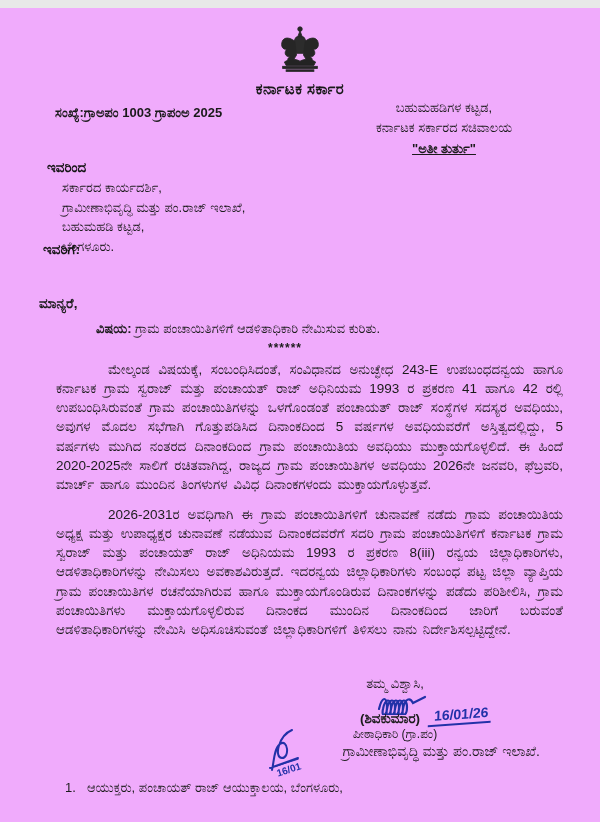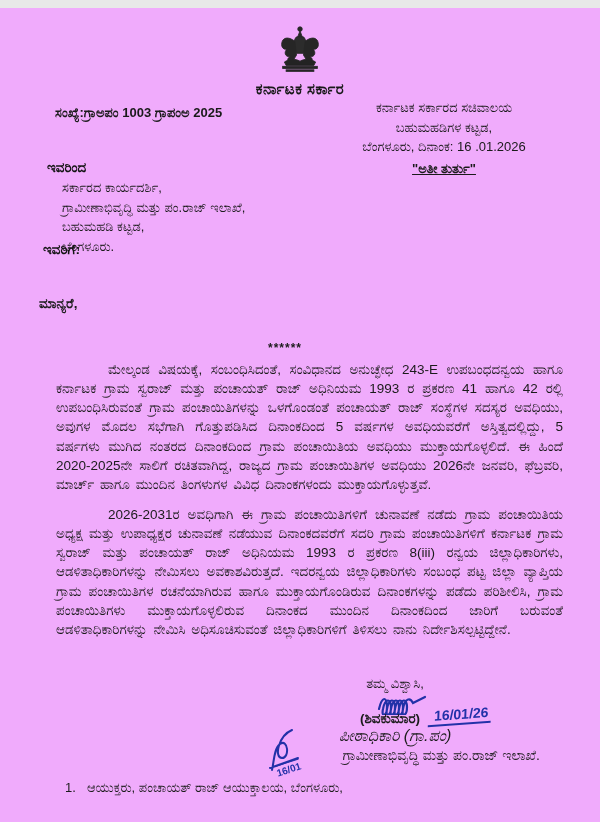--- a/index.html
+++ b/index.html
@@ -48,21 +48,21 @@
     text-align:justify; text-indent:52px;
     color:#1b1b1b;
     word-spacing:2px;
   }
   .para-1 { top:352px; }
   .para-2 { top:497px; }
   .sig-block { position:absolute; top:668px; left:300px; width:240px; text-align:center; font-size:13px; }
   .sig-closing { padding-right:50px; }
   .sig-scribble { display:block; margin:1px auto 0 auto; }
   .sig-name { font-weight:bold; font-size:13.5px; margin-top:-4px; padding-right:60px; }
-  .sig-desig1 { font-size:16px; margin-top:0px; padding-right:50px;font-style:italic; }
+  .sig-desig1 { font-size:12px; margin-top:0px; padding-right:50px; }
   .sig-desig2 { font-size:14px; margin-top:2px; white-space:nowrap; margin-left:-18px; text-align:right; }
   .pen { color:#2231a8; }
   .hand-date-1 {
     position:absolute; top:30px; left:128px;
     font-size:14px; font-weight:bold;
     transform:rotate(-4deg) skewX(-6deg);
     border-bottom:2px solid #2231a8;
     padding:0 2px 1px 6px;
     white-space:nowrap;
   }
@@ -95,42 +95,45 @@
         <rect x="14" y="53" width="32" height="1.8"></rect>
       </g>
     </svg>
   </div>
 
   <div class="govt-title">ಕರ್ನಾಟಕ ಸರ್ಕಾರ</div>
 
   <div class="ref-no">ಸಂಖ್ಯೆ:ಗ್ರಾಅಪಂ 1003 ಗ್ರಾಪಂಅ 2025</div>
 
   <div class="office-block">
+    <div>ಬಹುಮಹಡಿಗಳ ಕಟ್ಟಡ,</div>
     <div>ಕರ್ನಾಟಕ ಸರ್ಕಾರದ ಸಚಿವಾಲಯ</div>
-    <div>ಬಹುಮಹಡಿಗಳ ಕಟ್ಟಡ,</div>
-    <div>ಬೆಂಗಳೂರು, ದಿನಾಂಕ: 16 .01.2026</div>
     <div><span class="urgency">"ಅತೀ ತುರ್ತು"</span></div>
   </div>
 
   <div class="from-block">
     <div class="block-heading">ಇವರಿಂದ</div>
     <div class="addr-lines">
       <div>ಸರ್ಕಾರದ ಕಾರ್ಯದರ್ಶಿ,</div>
       <div>ಗ್ರಾಮೀಣಾಭಿವೃದ್ಧಿ ಮತ್ತು ಪಂ.ರಾಜ್ ಇಲಾಖೆ,</div>
       <div>ಬಹುಮಹಡಿ ಕಟ್ಟಡ,</div>
       <div>ಬೆಂಗಳೂರು.</div>
     </div>
   </div>
 
   <div class="to-block">
     <div class="block-heading">ಇವರಿಗೆ:</div>
   </div>
 
   <div class="salutation">ಮಾನ್ಯರೆ,</div>
 
+  <div class="subject-line">
+    <span class="subj-label">ವಿಷಯ:</span>
+    <span>ಗ್ರಾಮ ಪಂಚಾಯಿತಿಗಳಿಗೆ ಆಡಳಿತಾಧಿಕಾರಿ ನೇಮಿಸುವ ಕುರಿತು.</span>
+  </div>
 
   <div class="stars">******</div>
 
   <div class="body-para para-1">ಮೇಲ್ಕಂಡ ವಿಷಯಕ್ಕೆ, ಸಂಬಂಧಿಸಿದಂತೆ, ಸಂವಿಧಾನದ ಅನುಚ್ಛೇಧ 243-E ಉಪಬಂಧದನ್ವಯ ಹಾಗೂ ಕರ್ನಾಟಕ ಗ್ರಾಮ ಸ್ವರಾಜ್ ಮತ್ತು ಪಂಚಾಯತ್ ರಾಜ್ ಅಧಿನಿಯಮ 1993 ರ ಪ್ರಕರಣ 41 ಹಾಗೂ 42 ರಲ್ಲಿ ಉಪಬಂಧಿಸಿರುವಂತೆ ಗ್ರಾಮ ಪಂಚಾಯಿತಿಗಳನ್ನು ಒಳಗೊಂಡಂತೆ ಪಂಚಾಯತ್ ರಾಜ್ ಸಂಸ್ಥೆಗಳ ಸದಸ್ಯರ ಅವಧಿಯು, ಅವುಗಳ ಮೊದಲ ಸಭೆಗಾಗಿ ಗೊತ್ತುಪಡಿಸಿದ ದಿನಾಂಕದಿಂದ 5 ವರ್ಷಗಳ ಅವಧಿಯವರೆಗೆ ಅಸ್ತಿತ್ವದಲ್ಲಿದ್ದು, 5 ವರ್ಷಗಳು ಮುಗಿದ ನಂತರದ ದಿನಾಂಕದಿಂದ ಗ್ರಾಮ ಪಂಚಾಯಿತಿಯ ಅವಧಿಯು ಮುಕ್ತಾಯಗೊಳ್ಳಲಿದೆ. ಈ ಹಿಂದೆ 2020-2025ನೇ ಸಾಲಿಗೆ ರಚಿತವಾಗಿದ್ದ, ರಾಜ್ಯದ ಗ್ರಾಮ ಪಂಚಾಯಿತಿಗಳ ಅವಧಿಯು 2026ನೇ ಜನವರಿ, ಫೆಬ್ರವರಿ, ಮಾರ್ಚ್ ಹಾಗೂ ಮುಂದಿನ ತಿಂಗಳುಗಳ ವಿವಿಧ ದಿನಾಂಕಗಳಂದು  ಮುಕ್ತಾಯಗೊಳ್ಳುತ್ತವೆ.</div>
   <div class="body-para para-2">2026-2031ರ ಅವಧಿಗಾಗಿ ಈ  ಗ್ರಾಮ ಪಂಚಾಯಿತಿಗಳಿಗೆ  ಚುನಾವಣೆ ನಡೆದು ಗ್ರಾಮ ಪಂಚಾಯಿತಿಯ ಅಧ್ಯಕ್ಷ ಮತ್ತು ಉಪಾಧ್ಯಕ್ಷರ ಚುನಾವಣೆ ನಡೆಯುವ ದಿನಾಂಕದವರೆಗೆ ಸದರಿ ಗ್ರಾಮ ಪಂಚಾಯಿತಿಗಳಿಗೆ ಕರ್ನಾಟಕ ಗ್ರಾಮ ಸ್ವರಾಜ್ ಮತ್ತು ಪಂಚಾಯತ್ ರಾಜ್ ಅಧಿನಿಯಮ 1993 ರ ಪ್ರಕರಣ 8(iii) ರನ್ವಯ ಜಿಲ್ಲಾಧಿಕಾರಿಗಳು, ಆಡಳಿತಾಧಿಕಾರಿಗಳನ್ನು ನೇಮಿಸಲು ಅವಕಾಶವಿರುತ್ತದೆ. ಇದರನ್ವಯ ಜಿಲ್ಲಾಧಿಕಾರಿಗಳು ಸಂಬಂಧ ಪಟ್ಟ ಜಿಲ್ಲಾ ವ್ಯಾಪ್ತಿಯ ಗ್ರಾಮ ಪಂಚಾಯಿತಿಗಳ ರಚನೆಯಾಗಿರುವ ಹಾಗೂ ಮುಕ್ತಾಯಗೊಂಡಿರುವ ದಿನಾಂಕಗಳನ್ನು ಪಡೆದು ಪರಿಶೀಲಿಸಿ, ಗ್ರಾಮ ಪಂಚಾಯಿತಿಗಳು ಮುಕ್ತಾಯಗೊಳ್ಳಲಿರುವ ದಿನಾಂಕದ ಮುಂದಿನ ದಿನಾಂಕದಿಂದ ಜಾರಿಗೆ ಬರುವಂತೆ ಆಡಳಿತಾಧಿಕಾರಿಗಳನ್ನು ನೇಮಿಸಿ ಅಧಿಸೂಚಿಸುವಂತೆ ಜಿಲ್ಲಾಧಿಕಾರಿಗಳಿಗೆ ತಿಳಿಸಲು ನಾನು ನಿರ್ದೇಶಿಸಲ್ಪಟ್ಟಿದ್ದೇನೆ.</div>
 
   <div class="sig-block">
     <div class="sig-closing">ತಮ್ಮ ವಿಶ್ವಾಸಿ,</div>
 
     <svg class="sig-scribble" width="110" height="22" viewBox="0 0 110 22" style="margin-right:55px;">

